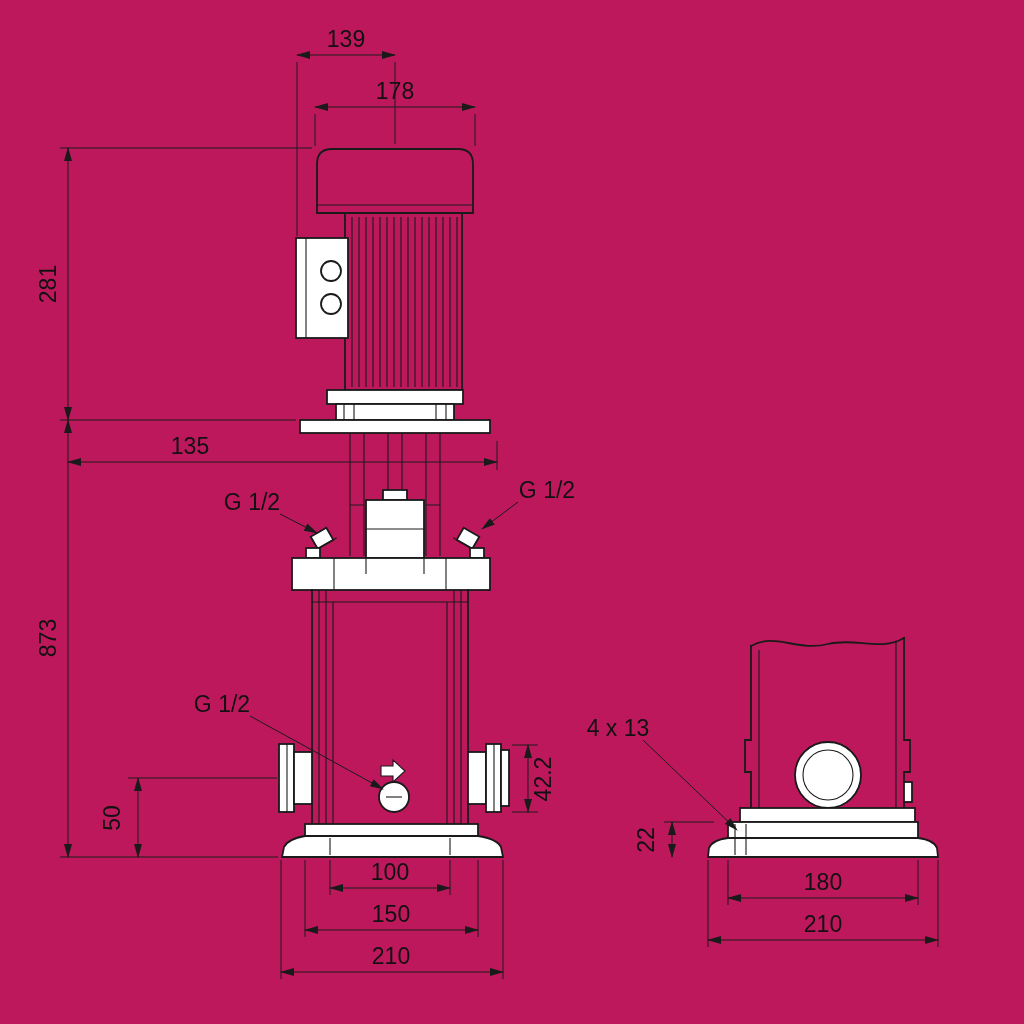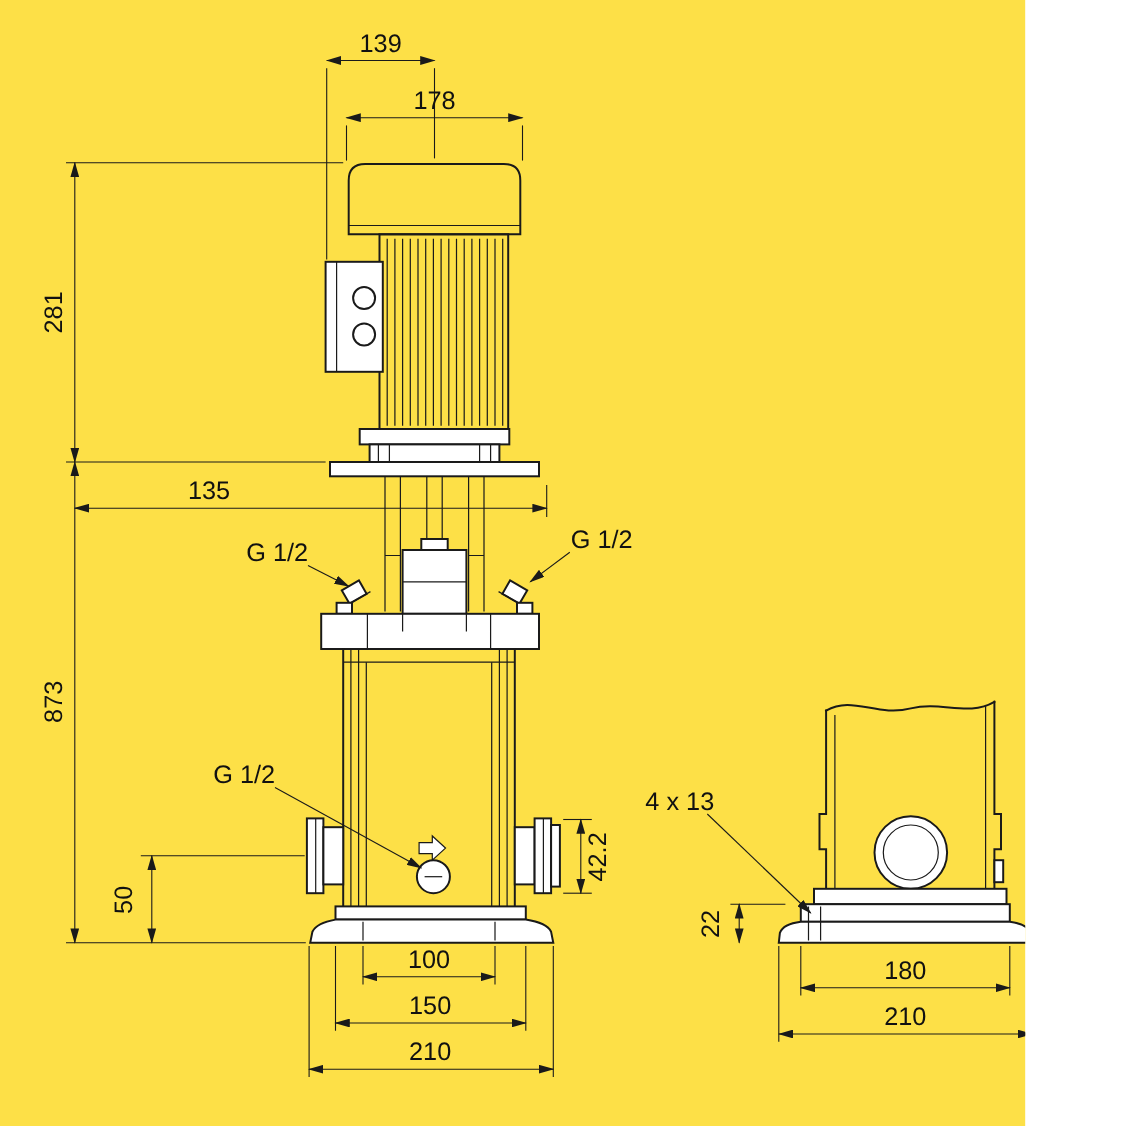--- a/index.html
+++ b/index.html
@@ -1,16 +1,16 @@
 <!DOCTYPE html>
 <html><head>
 <meta charset="utf-8">
 <style>
   html,body{margin:0;padding:0;background:#ffffff;}
-  .sheet{width:932px;height:1024px;background:#fde047;position:relative;overflow:hidden;}
+  .sheet{width:1024px;height:1024px;background:#be185d;position:relative;overflow:hidden;}
   svg{display:block;}
   .thick{stroke:#1a1a1a;stroke-width:1.8;fill:none;stroke-linecap:square;}
   .thin{stroke:#1a1a1a;stroke-width:1.1;fill:none;}
   .w{fill:#ffffff;}
   .dim path, .dim line{stroke:#1a1a1a;stroke-width:1;fill:none;}
   text{font-family:"Liberation Sans", sans-serif;font-size:23px;fill:#111111;text-anchor:middle;}
 </style>
 </head>
 <body>
 

